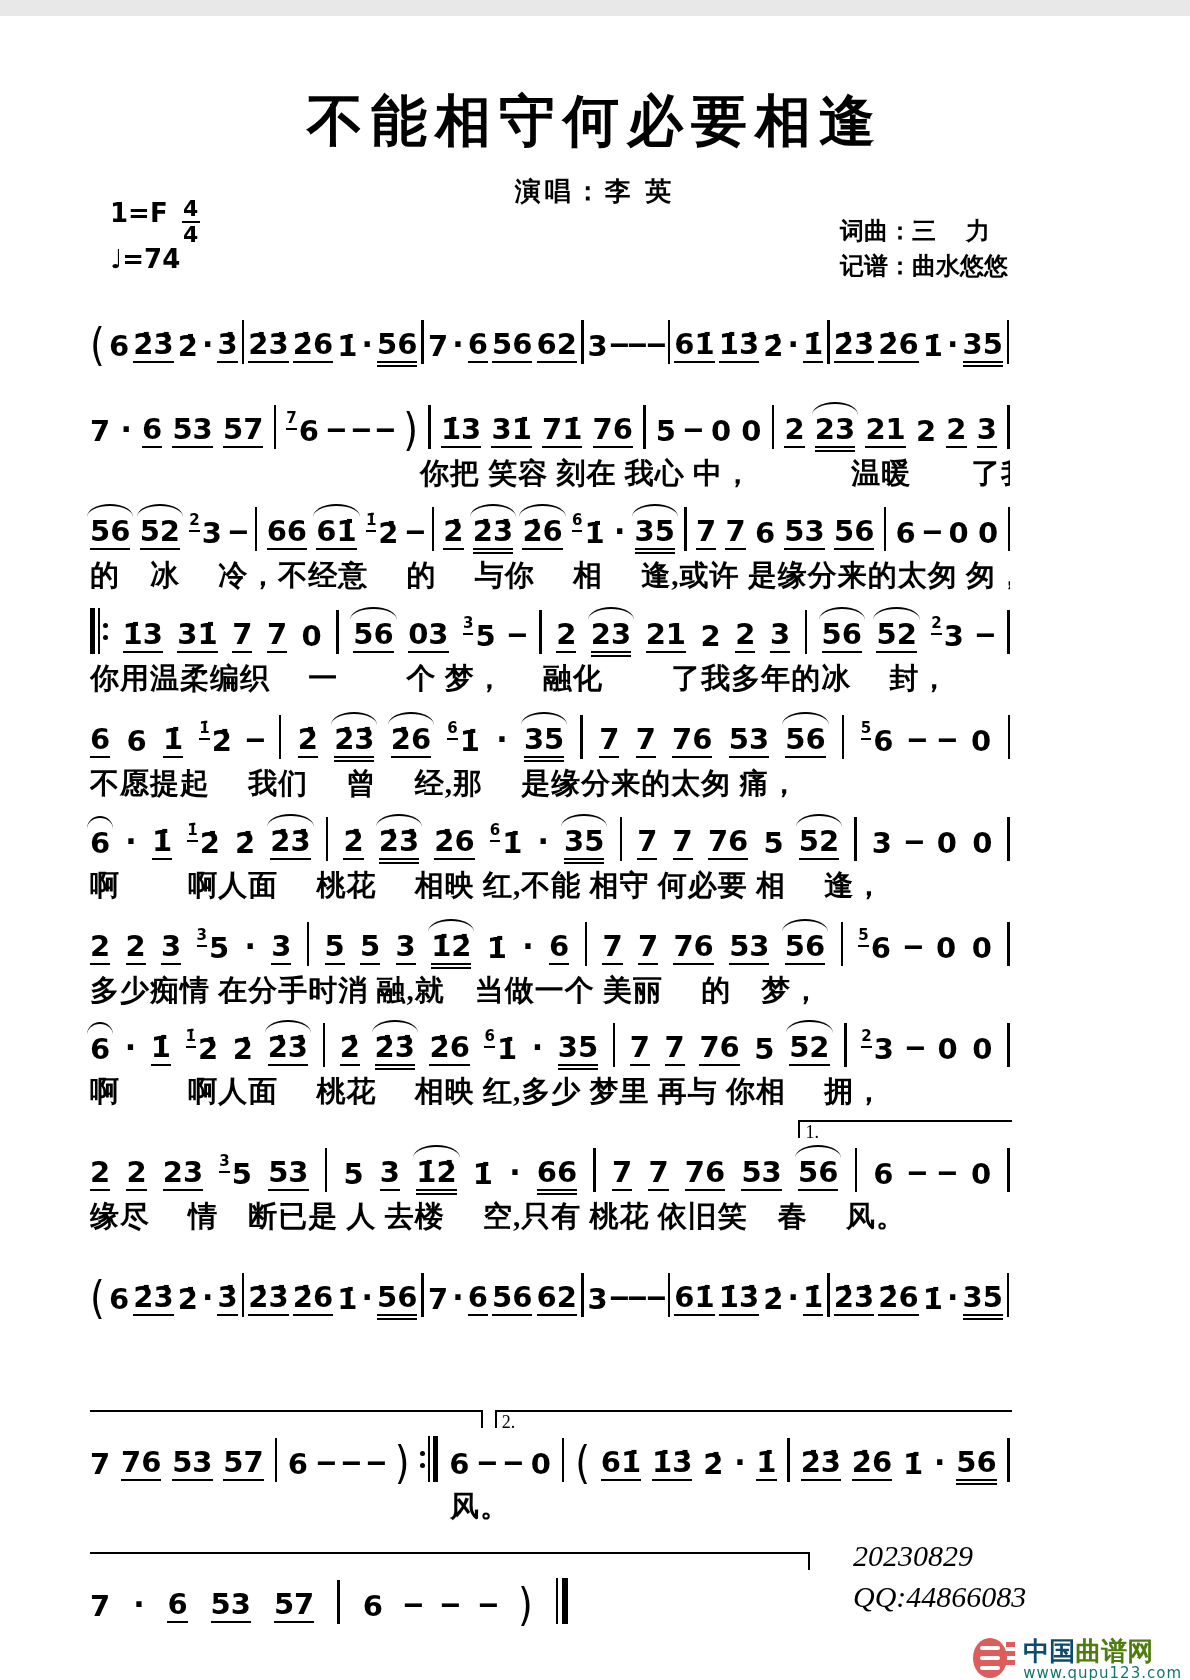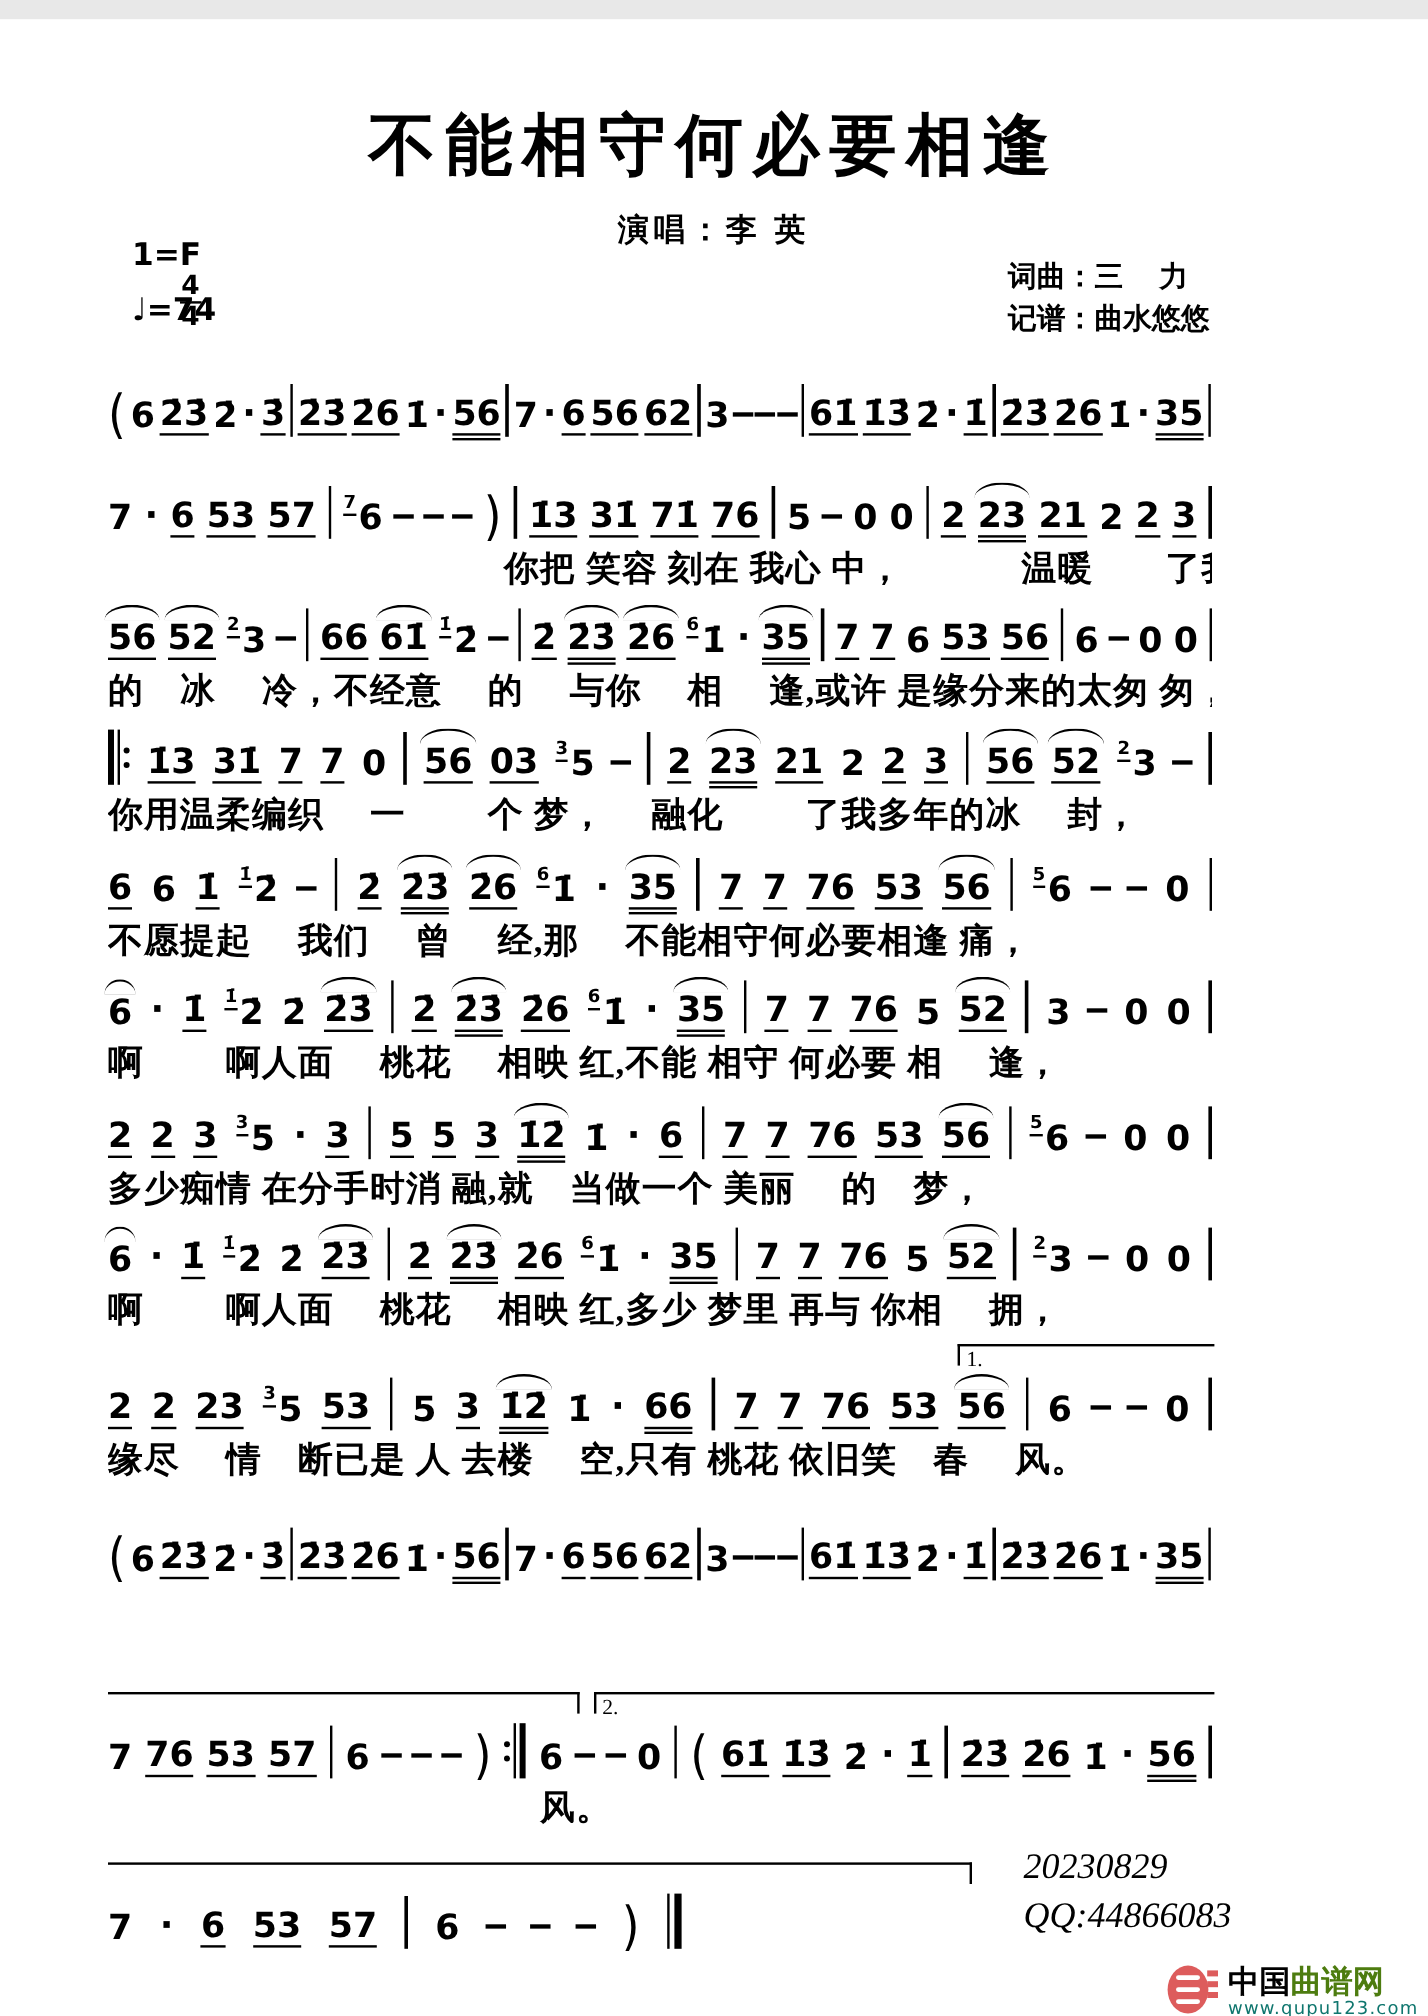--- a/index.html
+++ b/index.html
@@ -4,21 +4,21 @@
 <style>
   html,body{margin:0;padding:0;background:#e8e8e8;}
   .page{position:relative;width:1190px;height:1680px;background:#ffffff;margin:16px auto;
         font-family:"Liberation Serif", serif;color:#000;overflow:hidden;}
   
   .title{position:absolute;top:68px;left:0;right:0;text-align:center;
          font-size:56px;font-weight:bold;letter-spacing:8px;}
   .subtitle{position:absolute;top:158px;left:0;right:0;text-align:center;
             font-size:26px;font-weight:bold;letter-spacing:4px;}
   .keyblock{position:absolute;top:182px;left:110px;font-family:"DejaVu Sans",sans-serif;
-            font-weight:bold;font-size:26px;display:flex;align-items:flex-end;gap:0;flex-direction:column;}
+            font-weight:bold;font-size:26px;display:flex;align-items:flex-start;gap:14px;}
   .meter{display:inline-flex;flex-direction:column;align-items:center;line-height:1;
          font-size:22px;font-weight:bold;}
   .meter .mid{width:18px;height:2px;background:#000;margin:1px 0;}
   .tempo{position:absolute;top:228px;left:110px;font-family:"DejaVu Sans",sans-serif;
          font-weight:bold;font-size:26px;}
   .credits{position:absolute;top:198px;right:182px;text-align:left;
            font-size:24px;font-weight:bold;line-height:1.45;}
   
   #systems{position:absolute;top:268px;left:90px;width:920px;}
   .system{position:relative;}
@@ -57,21 +57,21 @@
   .stamp{position:absolute;top:1520px;left:853px;font-style:italic;font-weight:normal;
          font-size:30px;line-height:1.35;font-family:"Liberation Serif",serif;}
   .watermark{position:absolute;right:8px;bottom:14px;display:flex;align-items:center;gap:6px;}
   .wm-logo{position:relative;width:44px;height:44px;flex:none;}
   .wm-circle{position:absolute;left:0;top:0;width:34px;height:40px;border-radius:50%;background:#dd5c5c;}
   .wm-circle i{position:absolute;left:7px;right:7px;height:4px;background:#fff;border-radius:2px;}
   .wm-bars{position:absolute;right:2px;top:4px;display:flex;flex-direction:column;gap:4px;}
   .wm-bars i{width:9px;height:5px;background:#dd5c5c;}
   .wm-text{line-height:1.05;}
   .wm-cn{font-size:26px;font-weight:bold;white-space:nowrap;}
-  .wm-cn .c1{color:#000000;}
+  .wm-cn .c1{color:#0c4a6e;}
   .wm-cn .c2{color:#4d7c0f;}
   .wm-url{font-size:15px;color:#0f766e;letter-spacing:1px;font-family:"DejaVu Sans",sans-serif;}
 </style>
 </head>
 <body>
 
 <div class="page">
 
   <div class="title">不能相守何必要相逢</div>
   <div class="subtitle">演唱：李 英</div>
@@ -255,21 +255,21 @@
           <span class="tok u1"><span class="digits ">76</span></span>
           <span class="tok u1"><span class="digits ">53</span></span>
           <span class="tok slur u1"><span class="digits ">56</span></span>
           <span class="barline"></span>
           <span class="tok u0"><sup class="g">5</sup><span class="digits">6</span></span>
           <span class="dash">–</span>
           <span class="dash">–</span>
           <span class="tok u0"><span class="digits">0</span></span>
           <span class="barline"></span>
         </div>
-        <div class="lyrics">不愿提起　 我们　 曾　 经,那　 不能相守何必要相逢 痛，</div>
+        <div class="lyrics">不愿提起　 我们　 曾　 经,那　 是缘分来的太匆 痛，</div>
       </div>
       <div class="system" style="margin-top: 6px;">
         <div class="music-row">
           <span class="tok slur u0"><span class="digits">6</span></span>
           <span class="augdot">·</span>
           <span class="tok u1"><span class="digits ">1̇</span></span>
           <span class="tok u0"><sup class="g">1̇</sup><span class="digits">2̇</span></span>
           <span class="tok u0"><span class="digits">2̇</span></span>
           <span class="tok slur u1"><span class="digits ">2̇3̇</span></span>
           <span class="barline"></span>

